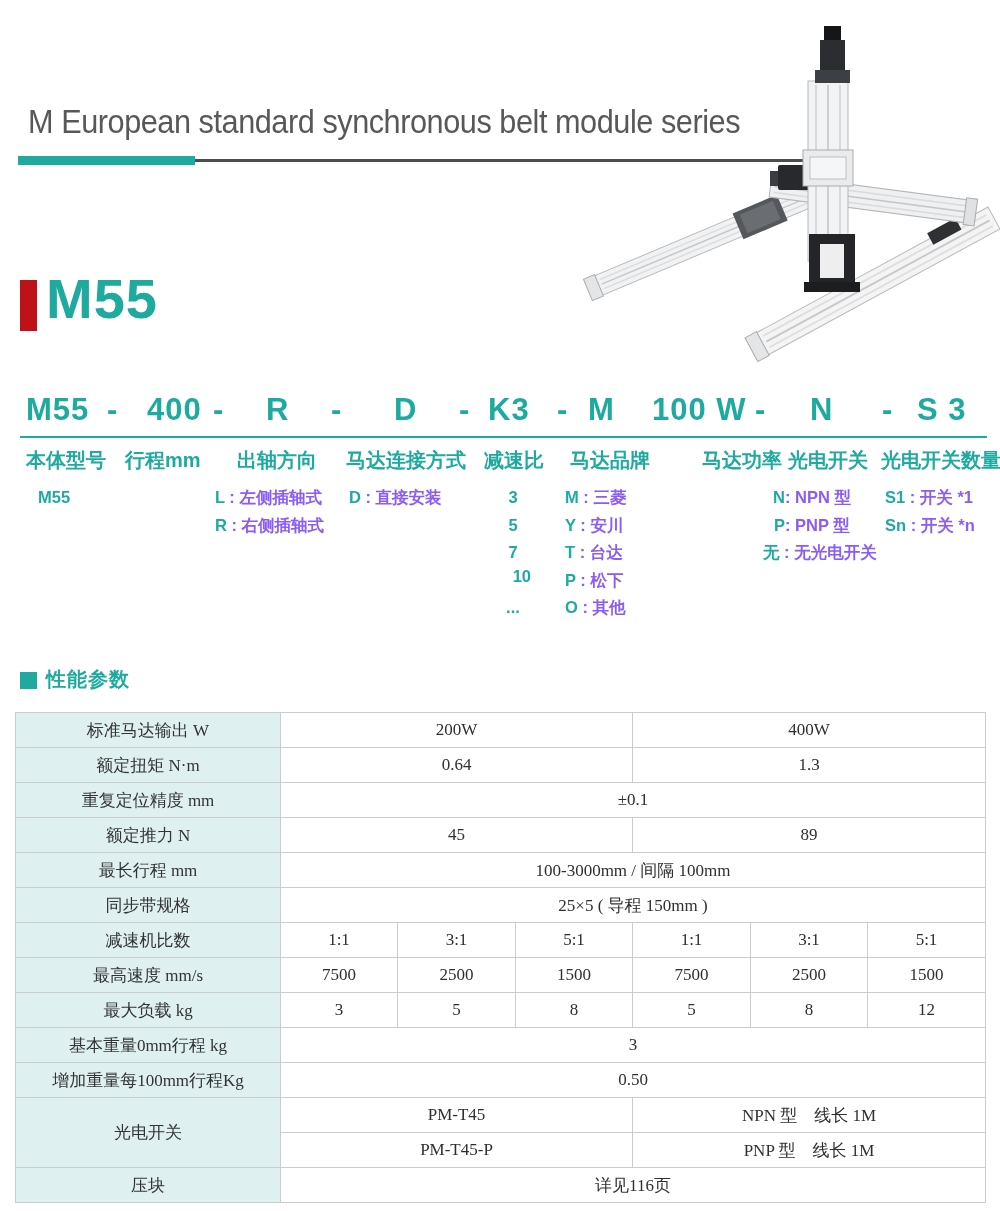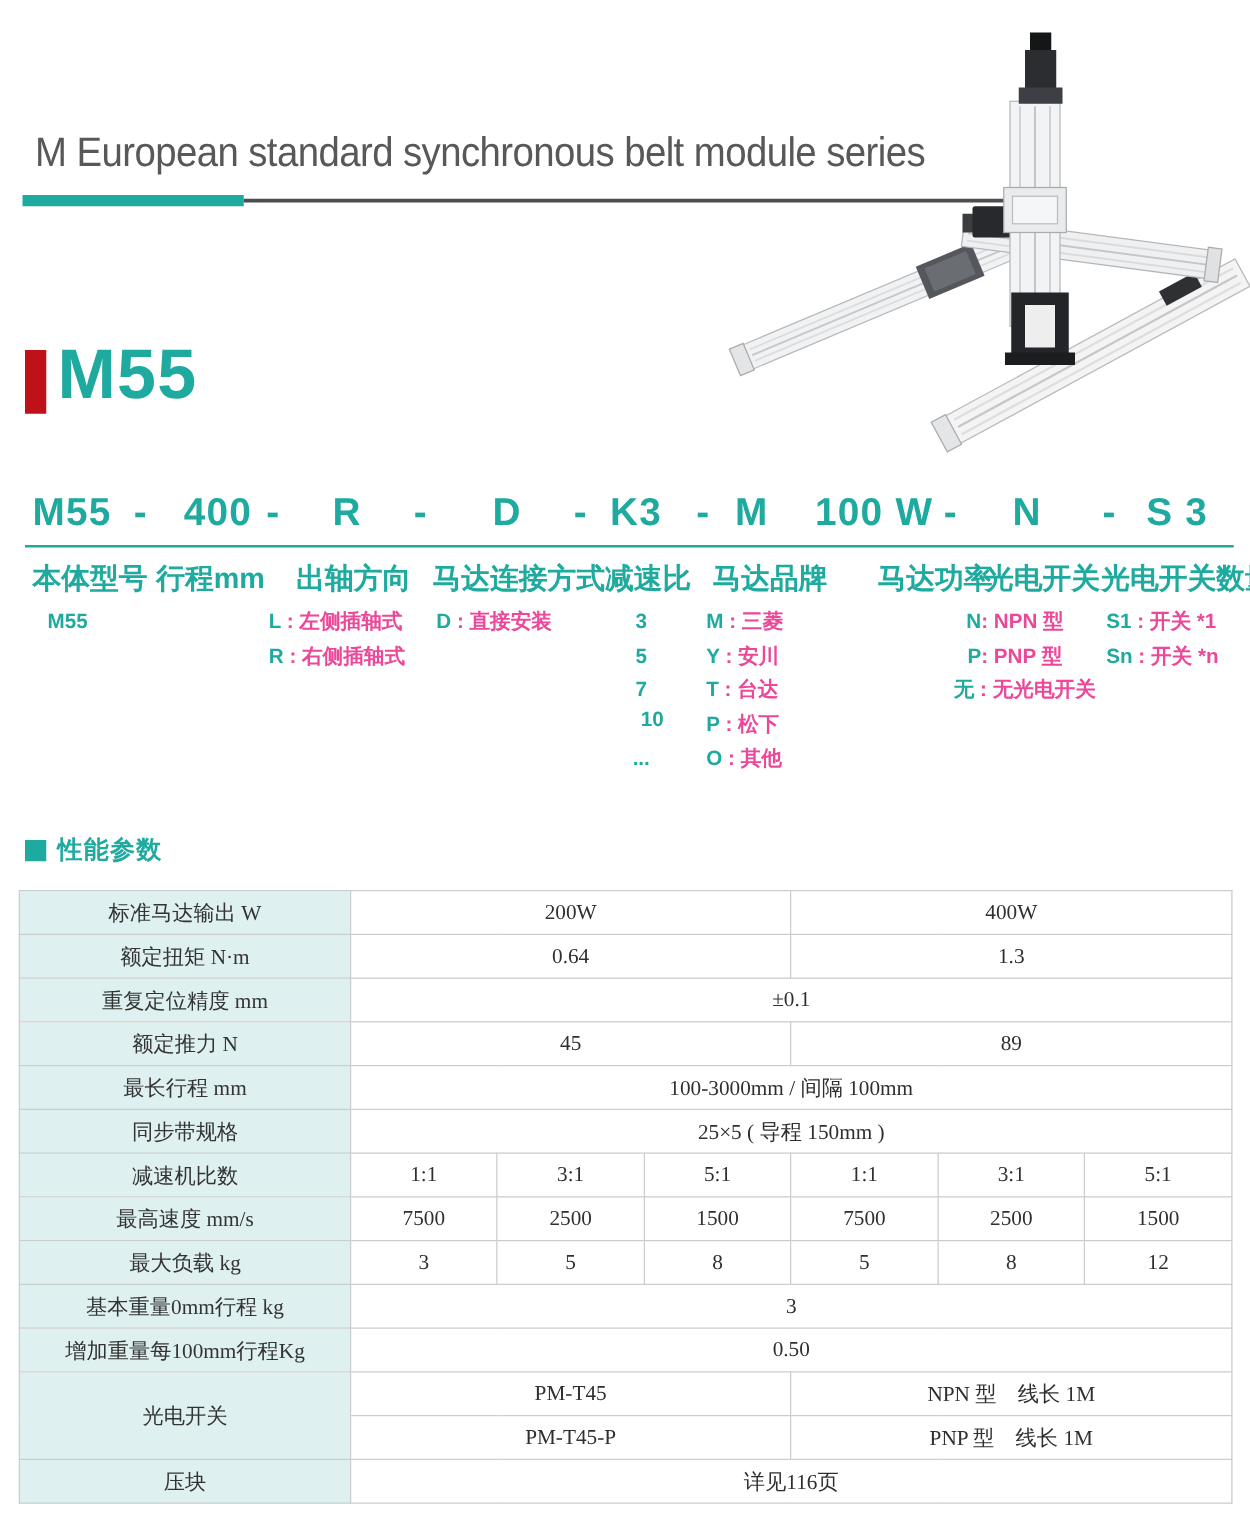--- a/index.html
+++ b/index.html
@@ -20,25 +20,25 @@
   .accent-bar{left:18px;top:156px;width:177px;height:9px;background:#1FAAA0;}
   .header-line{left:195px;top:159px;width:632px;height:3px;background:#4b4d4e;}
   
   .m55-red{left:20px;top:280px;width:17px;height:51px;background:#BE1218;}
   .m55-text{left:46px;top:266px;font-size:56px;font-weight:bold;color:#1FAAA0;letter-spacing:1px;}
   
   #model-code{position:absolute;left:0;top:392px;width:1000px;height:38px;}
   .mc-seg{position:absolute;top:0;font-size:31px;font-weight:bold;color:#1FAAA0;white-space:pre;letter-spacing:1px;}
   .teal-rule{left:20px;top:436px;width:967px;height:2px;background:#1FAAA0;}
   #code-headers{position:absolute;left:0;top:447px;width:1000px;height:24px;}
-  .code-header{position:absolute;top:0;font-size:23px;font-weight:bold;color:#1FAAA0;white-space:nowrap;}
+  .code-header{position:absolute;top:0;font-size:20px;font-weight:bold;color:#1FAAA0;white-space:nowrap;}
   #code-options{position:absolute;left:0;top:487px;width:1000px;height:145px;}
   .opt-line{position:absolute;font-size:16.5px;line-height:20px;white-space:pre;}
   .opt-code{color:#1FAAA0;font-weight:bold;}
-  .opt-label{color:#ec4899;font-weight:bold;}
+  .opt-label{color:#8b5cf6;font-weight:bold;}
   
   .perf-sq{left:20px;top:672px;width:17px;height:17px;background:#1FAAA0;}
   .perf-title{left:46px;top:666px;font-size:20px;font-weight:bold;color:#1FAAA0;letter-spacing:1px;}
   #perf-table{
     position:absolute;left:15px;top:712px;width:970px;
     border-collapse:collapse;table-layout:fixed;font-family:Liberation Serif, serif;
   }
   #perf-table td{
     border:1px solid #C9CDCD;height:34px;text-align:center;vertical-align:middle;
     font-size:17px;color:#2f2f2f;padding:0 2px;overflow:hidden;white-space:nowrap;

